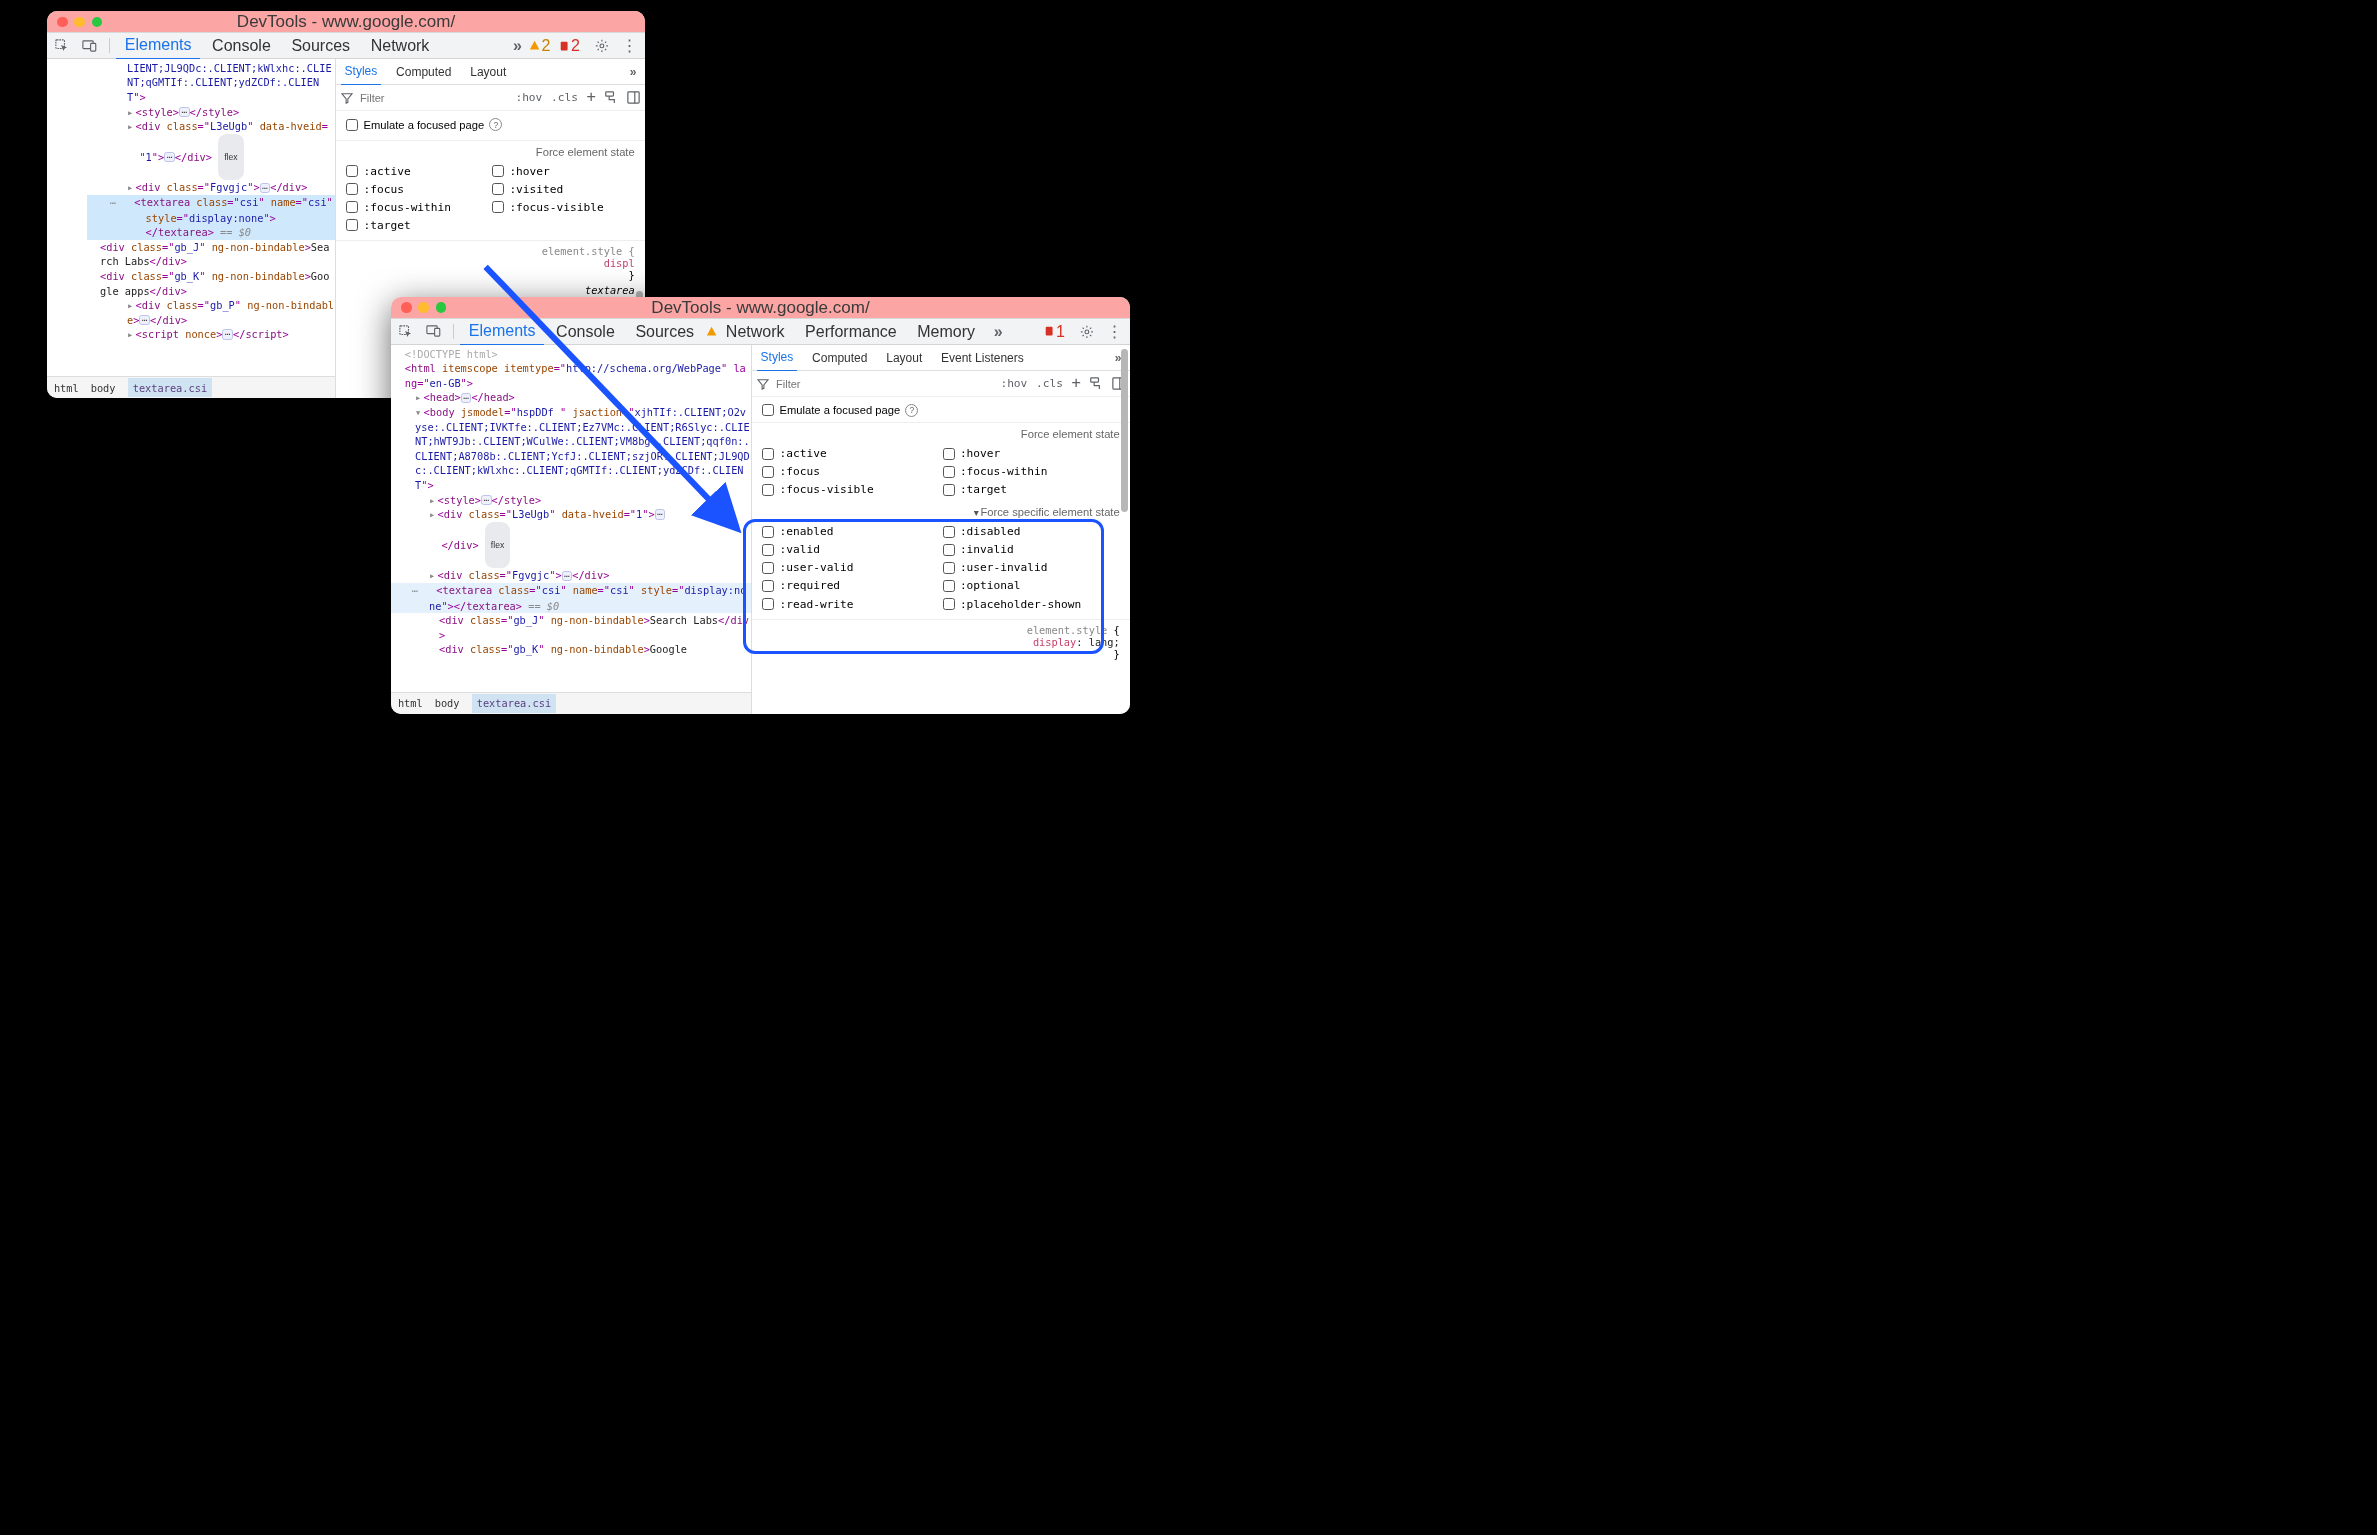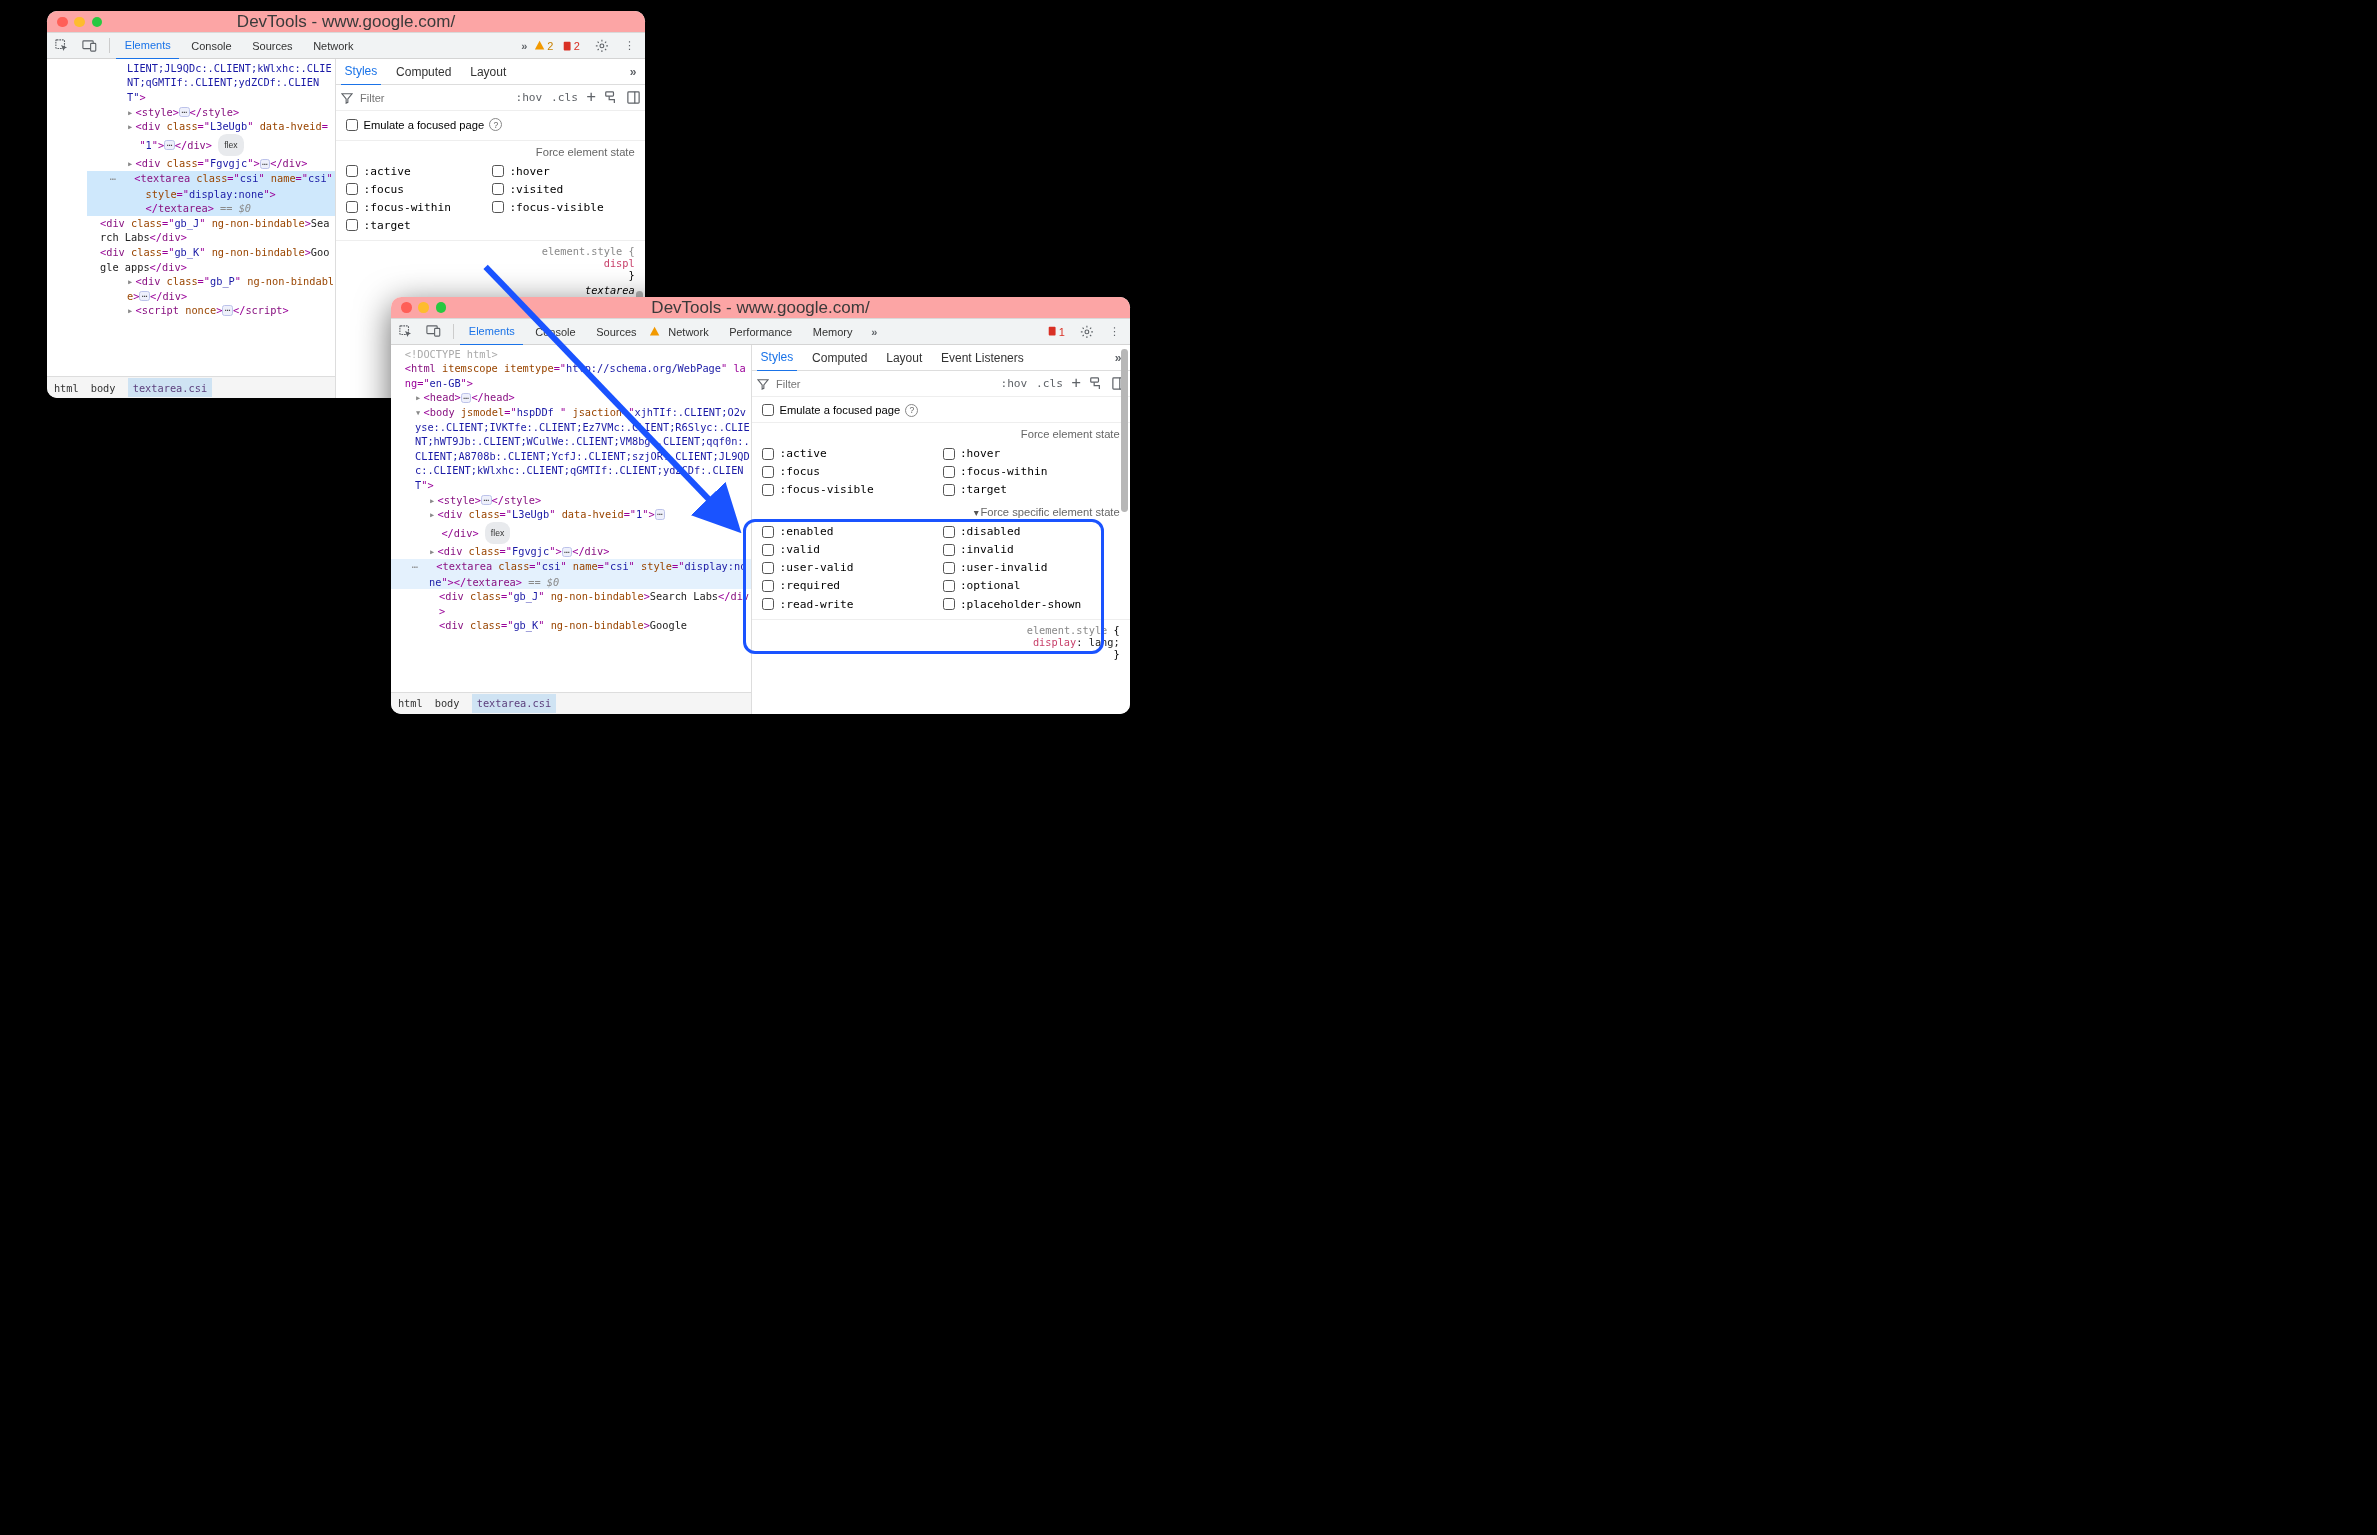--- a/index.html
+++ b/index.html
@@ -40,21 +40,21 @@
   .dot-g { background: #28c840; }
   .titlebar-title { margin: 0 auto; color: #3a3a3a; font-weight: 500; }
   .toolbar {
     height: 26px;
     background: #f1f3f4;
     border-bottom: 0.9px solid #d4d4d4;
     display: flex;
     align-items: center;
     padding: 0 3.4px;
     gap: 3.4px;
-    font-size: 11px;
+    font-size: 16px;
     color: #333;
   }
   .icon-btn {
     width: 24px; height: 22.3px;
     display: inline-flex; align-items: center; justify-content: center;
     border-radius: 1.7px;
     color: #5f6368;
   }
   .toolbar-divider { width: 0.9px; height: 15.5px; background: #ccc; margin: 0 3.4px; }
   .tab {
@@ -75,21 +75,21 @@
   .ind2 { padding-left: 53px !important; }
   .sel { background: #cfe8fc; }
   .sel-light { background: #e4f1fd; }
   .tri { display: inline-block; width: 8.6px; color: #888; }
   .t-punct { color: #909; }
   .t-tag { color: #881280; }
   .t-attrn { color: #994500; }
   .t-attrv { color: #1a1aa6; }
   .t-text { color: #222; }
   .t-muted { color: #8a8a8a; font-style: italic; }
-  .pill { display: inline-block; background: #e8eaed; color: #333; font-size: 8.6px; padding: 4px 6px; border-radius: 8.6px; font-family: -apple-system, sans-serif; vertical-align: 0.9px; }
+  .pill { display: inline-block; background: #e8eaed; color: #333; font-size: 8.6px; padding: 16px 6px; border-radius: 8.6px; font-family: -apple-system, sans-serif; vertical-align: 0.9px; }
   .ell { display: inline-block; border: 0.9px solid #bcc2ea; background: #eef0fb; border-radius: 2.6px; padding: 0 1.7px; line-height: 8.6px; font-size: 8.6px; color: #444; vertical-align: 0.9px; }
   .gutter-dots { color: #888; font-size: 9.5px; margin-left: -17px; }
   .crumbs {
     height: 22.3px;
     background: #f5f5f5;
     border-top: 0.9px solid #ddd;
     display: flex; align-items: center;
     padding: 0 6.9px; gap: 12px;
     font-family: Menlo, monospace; font-size: 10.3px;
     color: #333;

